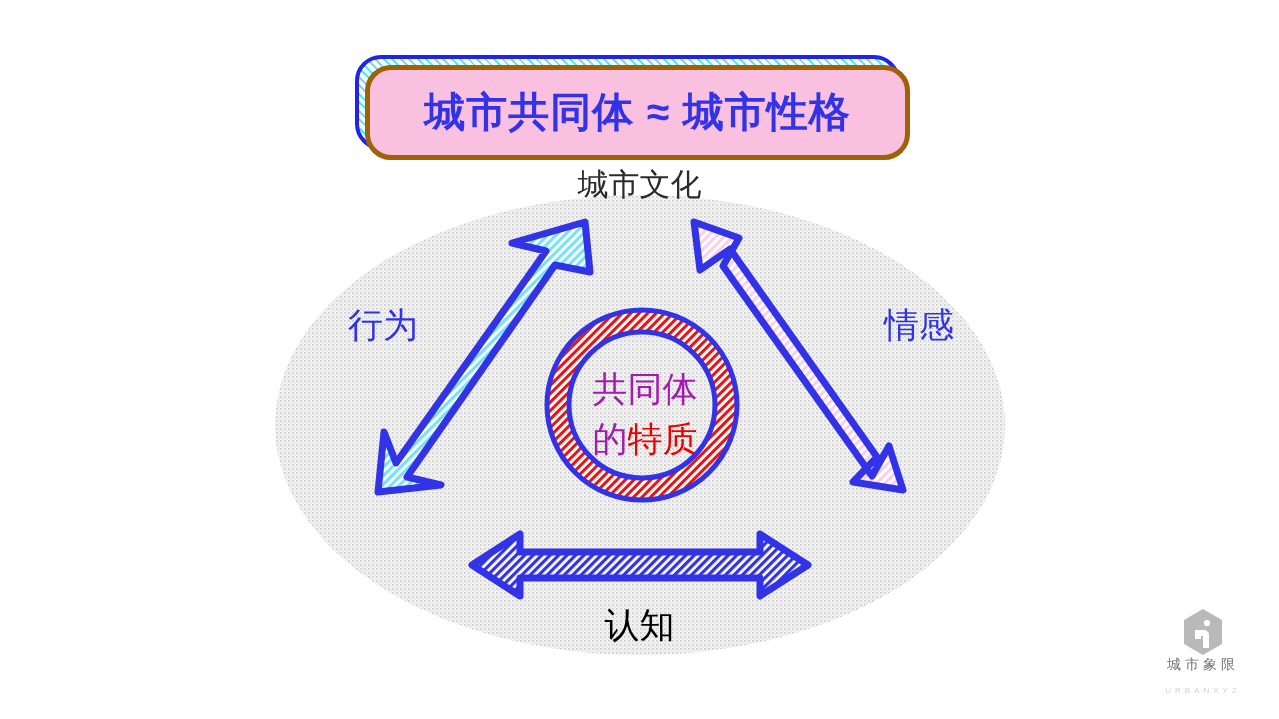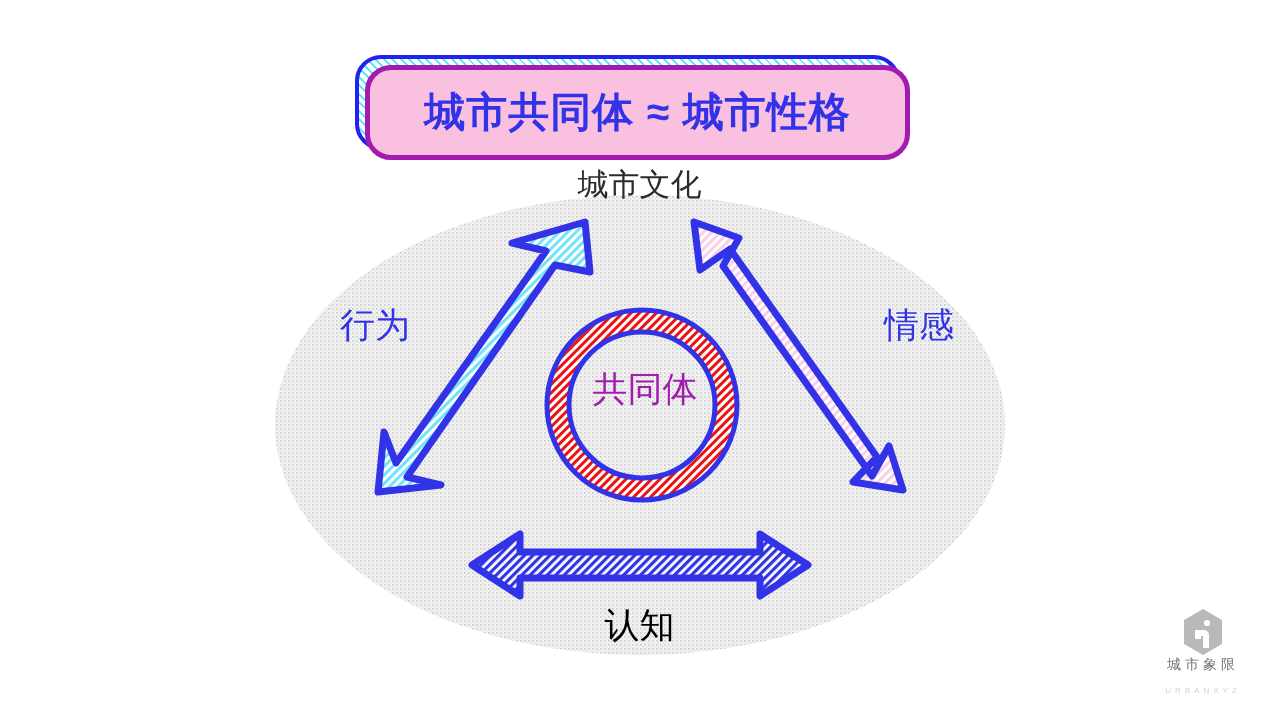--- a/index.html
+++ b/index.html
@@ -51,21 +51,21 @@
         45deg,
         #5fe9ff 0px, #5fe9ff 2px,
         #ffffff 2px, #ffffff 6px);
   }
   .title-box {
     position: absolute;
     left: 10px;
     top: 10px;
     width: 545px;
     height: 95px;
-    border: 5px solid #a21caf;
+    border: 5px solid #a16207;
     border-radius: 26px;
     box-sizing: border-box;
     background: #fac0e0;
     display: flex;
     align-items: center;
     justify-content: center;
   }
   .title-text {
     color: #3232e6;
     font-size: 41px;
@@ -82,21 +82,21 @@
     font-family: "Liberation Serif", "DejaVu Serif", serif;
   }
   .lbl-culture {
     left: 0; top: 164px;
     width: 1279px;
     text-align: center;
     color: #2b2b2b;
     font-size: 31px;
   }
   .lbl-behavior {
-    left: 340px; top: 302px;
+    left: 348px; top: 302px;
     color: #3232e6;
     font-size: 35px;
   }
   .lbl-emotion {
     left: 840px; top: 302px;
     color: #3232e6;
     font-size: 35px;
     margin-left: 44px;
   }
   .lbl-cognition {
@@ -216,20 +216,21 @@
   <div class="lbl lbl-culture">城市文化</div>
 
   <div class="lbl lbl-behavior">行为</div>
 
   <div class="lbl lbl-emotion">情感</div>
 
   <div class="lbl lbl-cognition">认知</div>
 
   <div class="center-text">
     <span class="ct-line ct-blue">共同体</span>
+    <span class="ct-line"><span class="ct-blue">的</span><span class="ct-red">特质</span></span>
   </div>
 
   <div class="logo">
     <svg class="logo-mark" viewBox="0 0 44 48">
       <path d="M22 1 L41 12 L41 36 L22 47 L3 36 L3 12 Z" fill="#b9b9b9"></path>
       <circle cx="26" cy="15" r="3.1" fill="#ffffff"></circle>
       <path d="M14 22 h9 a5 5 0 0 1 5 5 v13 h-6 v-12 h-8 z" fill="#ffffff"></path>
       <path d="M14 22 h6 v9 h-6 z" fill="#ffffff"></path>
     </svg>
     <div class="logo-cn">城市象限</div>

